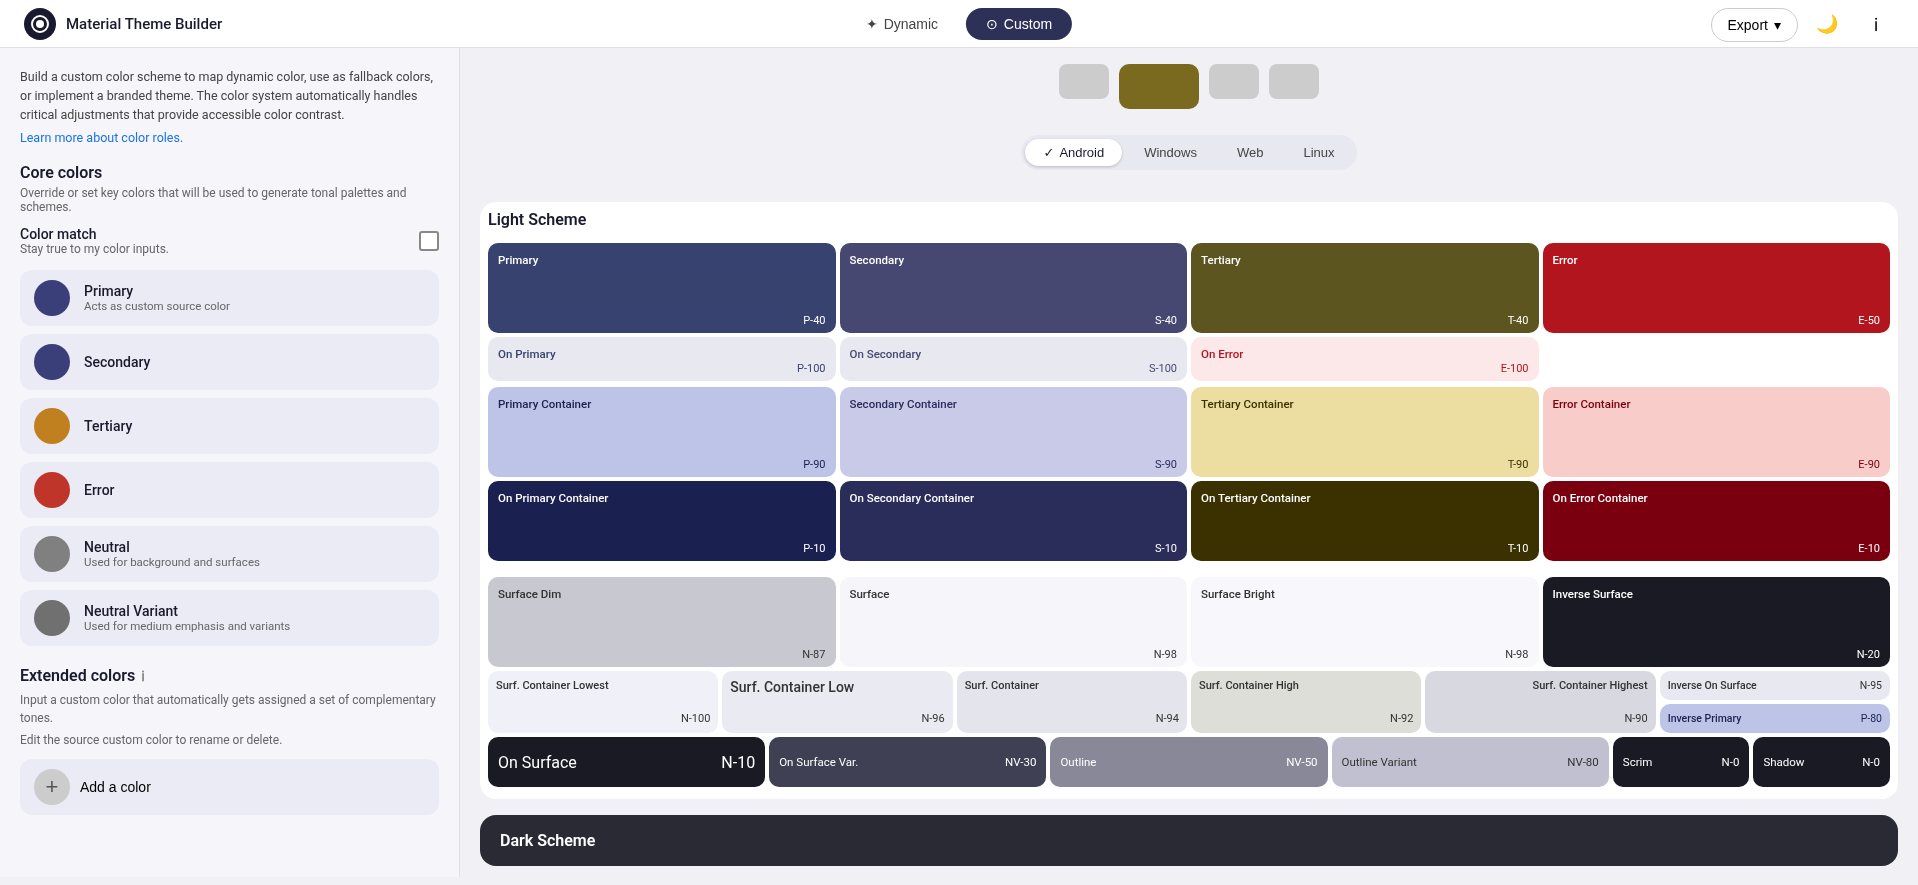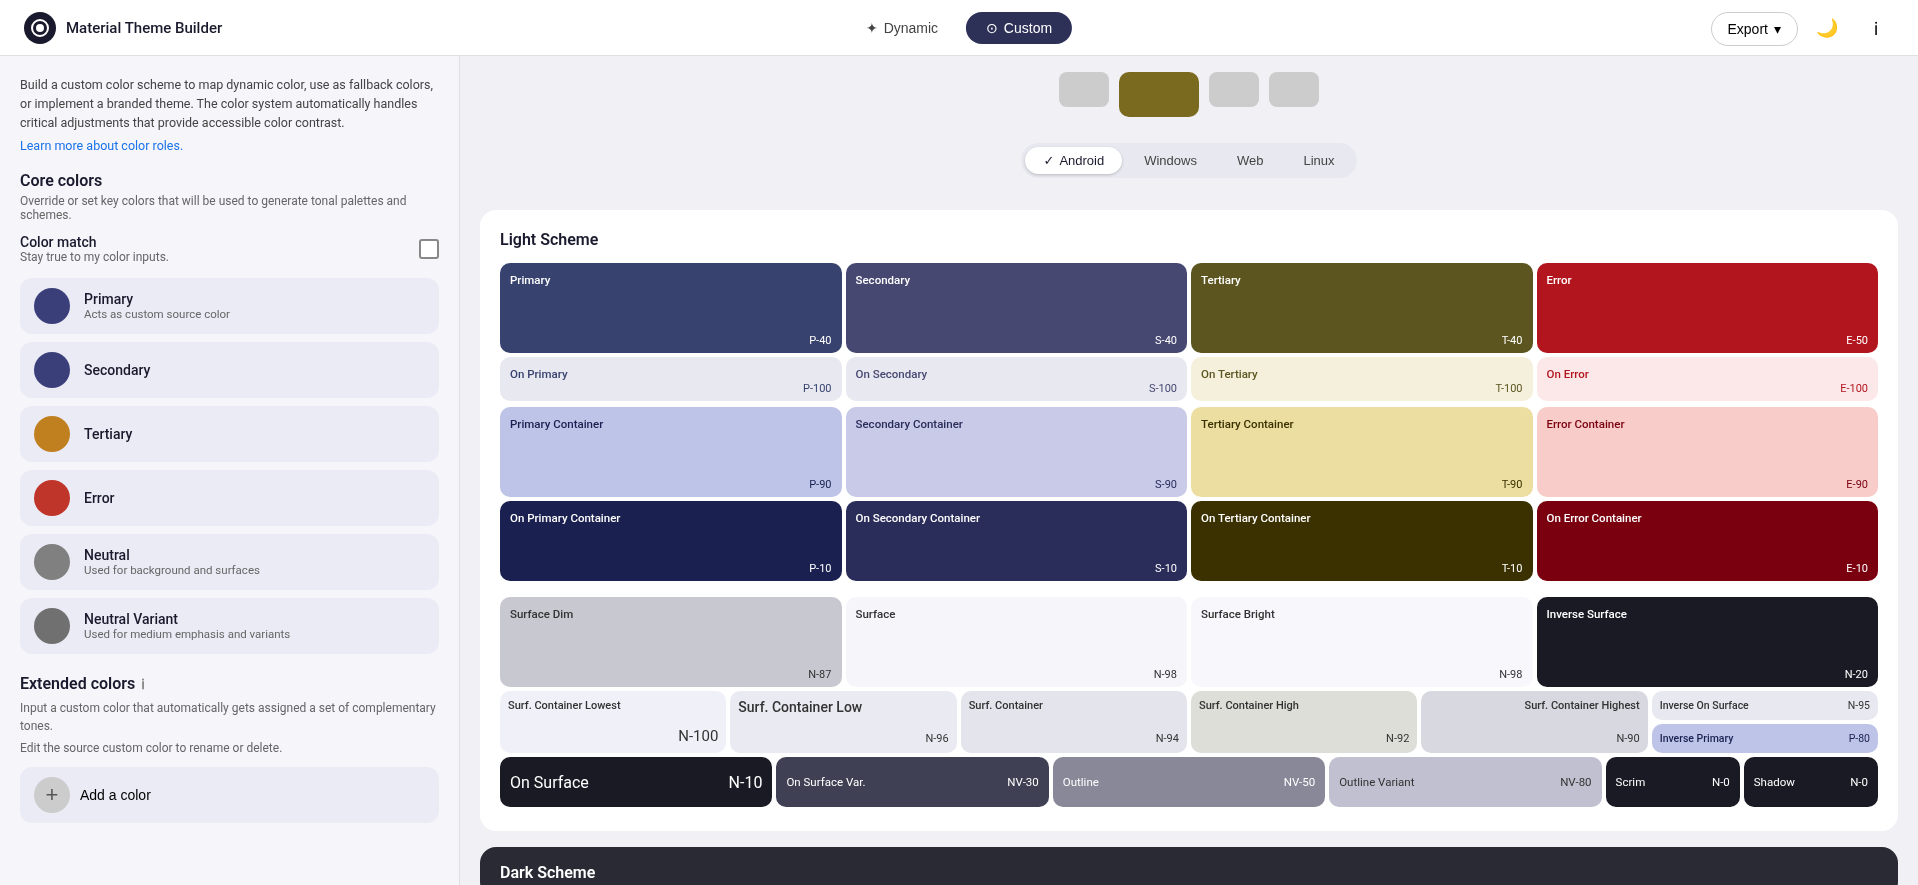--- a/index.html
+++ b/index.html
@@ -12,21 +12,21 @@
       overflow: hidden;
     }
 
     
     .header {
       display: flex;
       align-items: center;
       justify-content: space-between;
       background: #fff;
       padding: 0 24px;
-      height: 56px;
+      height: 48px;
       border-bottom: 1px solid #e0e0e0;
       position: relative;
       z-index: 10;
     }
     .header-left {
       display: flex;
       align-items: center;
       gap: 10px;
     }
     .logo-circle {
@@ -238,21 +238,21 @@
     .platform-tab.active {
       background: white;
       color: #1a1a2e;
       box-shadow: 0 1px 3px rgba(0,0,0,0.2);
     }
 
     
     .scheme-card {
       background: white;
       border-radius: 16px;
-      padding: 20px;
+      padding: 8px;
       margin-bottom: 16px;
     }
     .scheme-title {
       font-size: 16px;
       font-weight: 600;
       margin-bottom: 14px;
     }
 
     
     .color-grid-row {
@@ -489,24 +489,20 @@
 
       <div class="color-grid-row" style="margin-bottom:4px;">
         <div class="color-cell on-primary-bg" style="min-height:44px;">
           <span class="color-cell-label">On Primary</span>
           <span class="color-cell-code">P-100</span>
         </div>
         <div class="color-cell on-secondary-bg" style="min-height:44px;">
           <span class="color-cell-label">On Secondary</span>
           <span class="color-cell-code">S-100</span>
         </div>
-        <div class="color-cell on-tertiary-bg" style="min-height:44px;">
-          <span class="color-cell-label" style="color:#5c5520;">On Tertiary</span>
-          <span class="color-cell-code" style="color:#5c5520;">T-100</span>
-        </div>
         <div class="color-cell on-error-bg" style="min-height:44px;">
           <span class="color-cell-label" style="color:#b3151e;">On Error</span>
           <span class="color-cell-code" style="color:#b3151e;">E-100</span>
         </div>
       </div>
 
       <div class="color-grid-row" style="margin-top:6px;">
         <div class="color-cell color-cell-tall primary-container-bg">
           <span class="color-cell-label">Primary Container</span>
           <span class="color-cell-code">P-90</span>
@@ -562,21 +558,21 @@
 
         <div class="color-cell color-cell-tall inverse-surface-bg">
           <span class="color-cell-label">Inverse Surface</span>
           <span class="color-cell-code">N-20</span>
         </div>
       </div>
 
       <div style="display:grid;grid-template-columns:1fr 1fr 1fr 1fr 1fr 1fr;gap:4px;margin-bottom:4px;">
         <div class="color-cell sc-lowest" style="min-height:60px;border-radius:10px;padding:8px;">
           <div style="font-size:11px;font-weight:500;">Surf. Container Lowest</div>
-          <div style="font-size:15px;text-align:right;">N-100</div>
+          <div style="font-size:11px;text-align:right;">N-100</div>
         </div>
         <div class="color-cell sc-low" style="min-height:60px;border-radius:10px;padding:8px;">
           <div style="font-size:14px;font-weight:500;">Surf. Container Low</div>
           <div style="font-size:11px;text-align:right;">N-96</div>
         </div>
         <div class="color-cell sc-mid" style="min-height:60px;border-radius:10px;padding:8px;">
           <div style="font-size:11px;font-weight:500;">Surf. Container</div>
           <div style="font-size:11px;text-align:right;">N-94</div>
         </div>
         <div class="color-cell sc-high" style="min-height:60px;border-radius:10px;padding:8px;">

